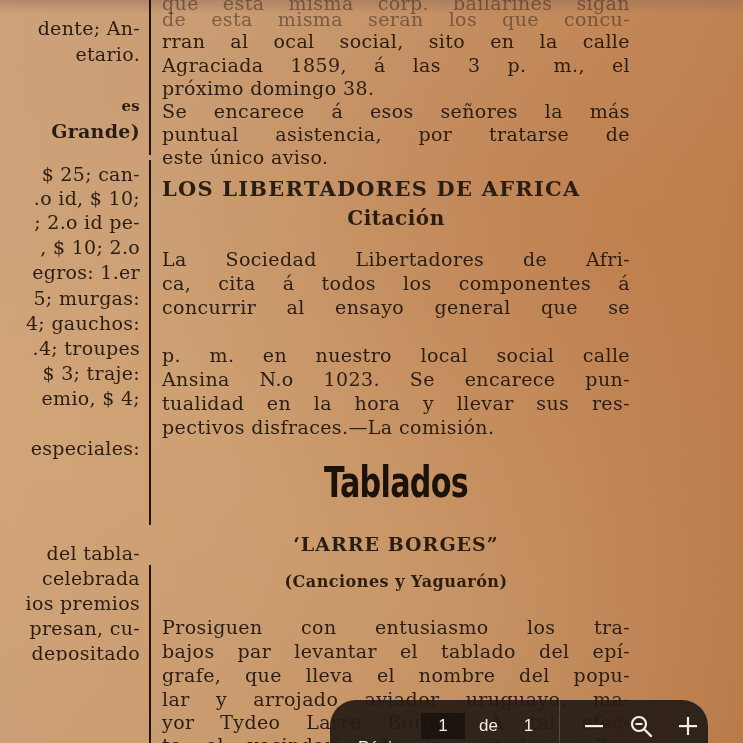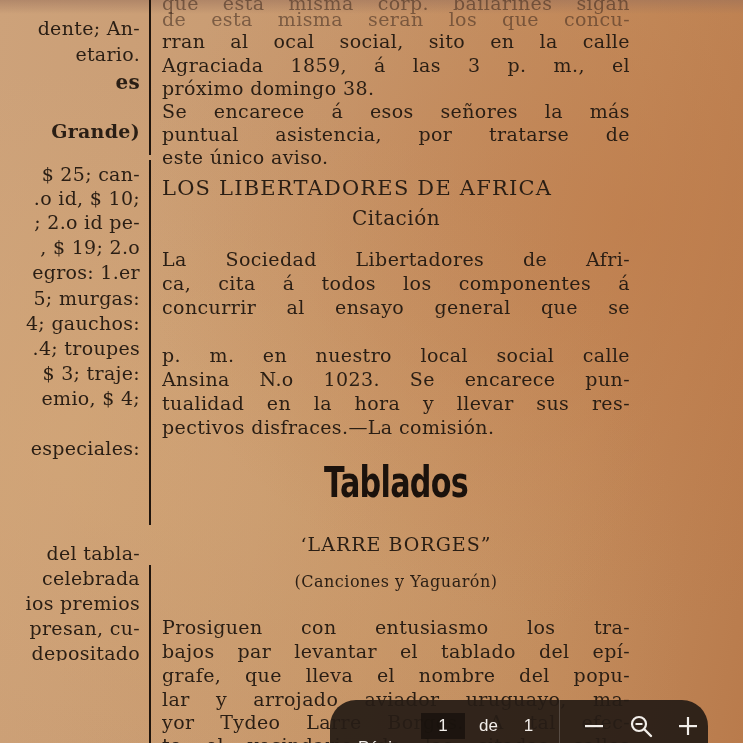--- a/index.html
+++ b/index.html
@@ -40,21 +40,21 @@
     }
     .p {
       position: absolute; left: 0; width: 468px;
       font-size: 19px; line-height: 23.5px; letter-spacing: 0.4px;
       white-space: nowrap;
     }
     .p.justify { text-align: justify; text-align-last: justify; }
     .faded { color: rgba(60,40,30,0.55); filter: blur(0.6px); }
     .heading {
       position: absolute; left: 0; width: 468px; text-align: center;
-      font-weight: normal; white-space: nowrap;
+      font-weight: bold; white-space: nowrap;
     }
     .h-africa { top: 176px; font-size: 21px; letter-spacing: 1.2px; text-align: left; }
     .h-citacion { top: 206px; font-size: 20px; letter-spacing: 0.5px; }
     .h-tablados {
       top: 458px; font-family: "DejaVu Sans", "Liberation Sans", sans-serif;
       font-size: 42px; letter-spacing: -1px; transform: scaleX(0.72);
       font-weight: bold; color: #1b120c;
     }
     .h-larre { top: 533px; font-size: 19px; letter-spacing: 1px; }
     .h-canciones { top: 572px; font-size: 16px; letter-spacing: 0.5px; }
@@ -91,26 +91,26 @@
   </style>
 </head>
 <body>
 
 <div class="paper"></div>
 <div class="top-blur"></div>
 
 <div class="col-left">
   <div class="ln" style="top:17px">dente; An-</div>
   <div class="ln" style="top:43px">etario.</div>
-  <div class="ln bold" style="top:71px;font-size:20px">es</div>
+  <div class="ln bold" style="top:95px;font-size:15px">es</div>
   <div class="ln bold" style="top:120px">Grande)</div>
   <div class="ln" style="top:163px">$ 25; can-</div>
   <div class="ln" style="top:187px">.o id, $ 10;</div>
   <div class="ln" style="top:211px">; 2.o id pe-</div>
-  <div class="ln" style="top:236px">, $ 19; 2.o</div>
+  <div class="ln" style="top:236px">, $ 10; 2.o</div>
   <div class="ln" style="top:261px">egros: 1.er</div>
   <div class="ln" style="top:287px">5; murgas:</div>
   <div class="ln" style="top:312px">4; gauchos:</div>
   <div class="ln" style="top:337px">.4; troupes</div>
   <div class="ln" style="top:362px">$ 3; traje:</div>
   <div class="ln" style="top:387px">emio, $ 4;</div>
   <div class="ln" style="top:437px">especiales:</div>
   <div class="ln" style="top:542px">del tabla-</div>
   <div class="ln" style="top:567px">celebrada</div>
   <div class="ln" style="top:592px">ios premios</div>

